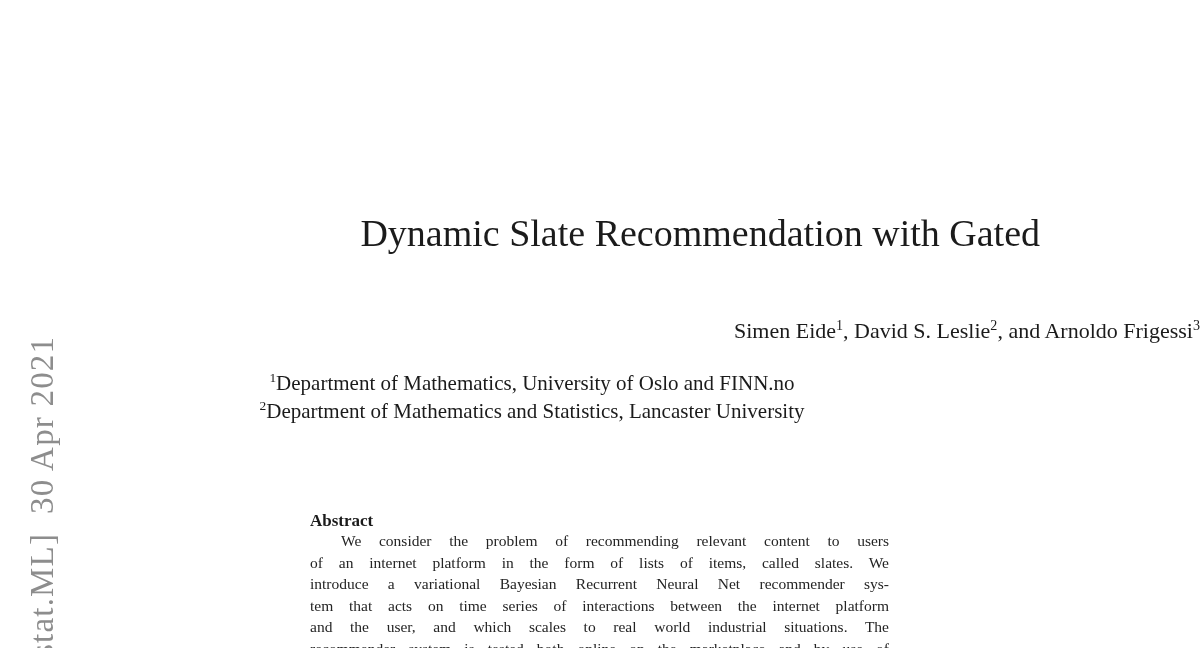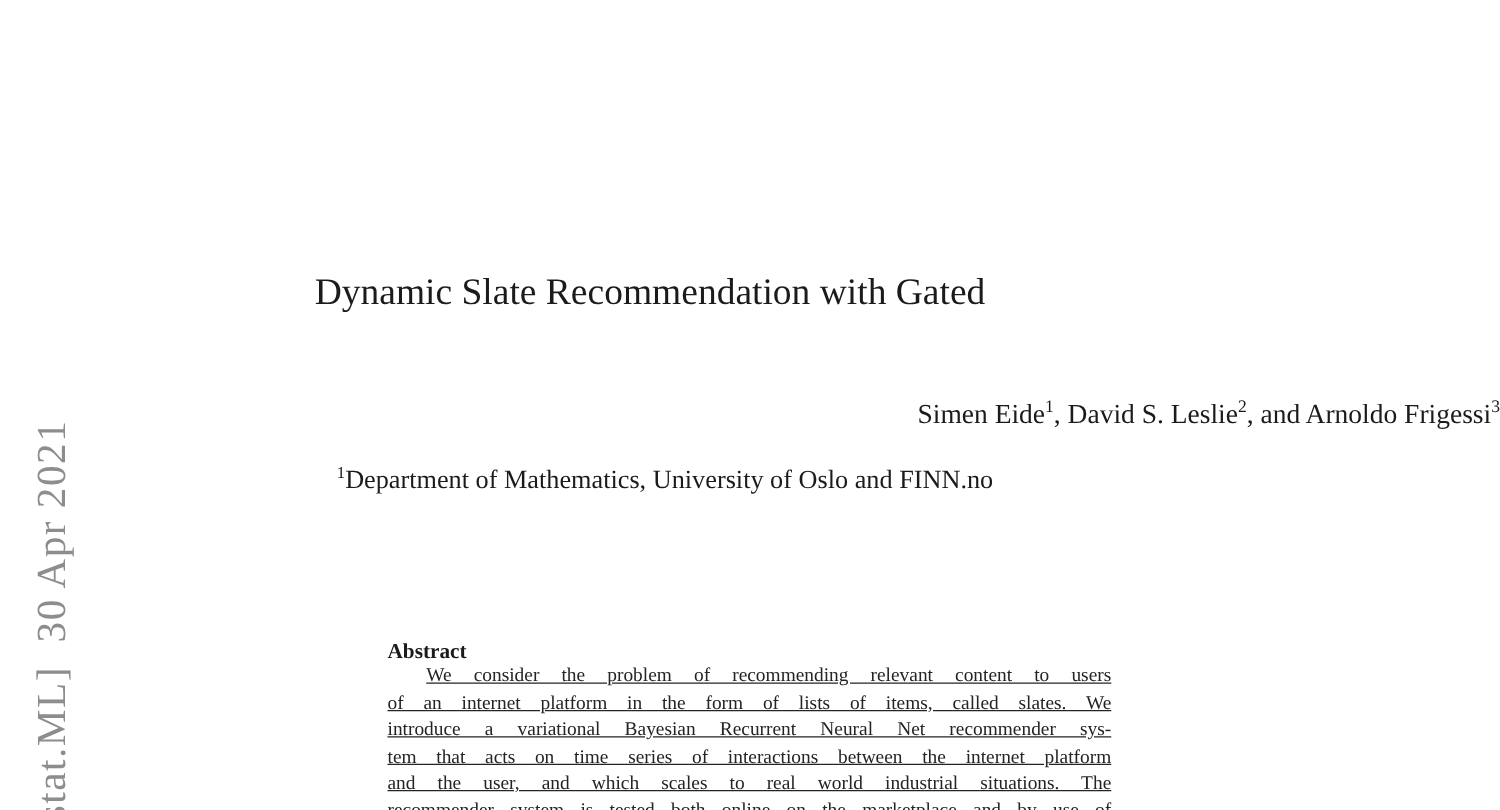--- a/index.html
+++ b/index.html
@@ -25,22 +25,22 @@
     font-size: 33px;
     letter-spacing: 1.2px;
     color: #8d8d8d;
     white-space: pre;
   }
   .title-block {
     position: absolute;
     top: 212px;
     left: 0;
     width: 1040px;
-    text-align: center;
-    font-size: 30px;
+    text-align: right;
+    font-size: 38px;
     line-height: 43px;
     color: #1b1b1b;
   }
   .authors-line {
     position: absolute;
     top: 318px;
     left: 0;
     width: 1200px;
     text-align: right;
     font-size: 22px;
@@ -74,41 +74,41 @@
     top: 530px;
     left: 310px;
     width: 579px;
     font-size: 15.5px;
     line-height: 21.5px;
     color: #242424;
   }
   .abs-line {
     text-align: justify;
     text-align-last: justify;
-    text-decoration: underline;
   }
   .abs-line.indent {
     padding-left: 31px;
   }
 </style>
 </head>
 <body>
 
 <div class="page">
 
   <div class="watermark">stat.ML]  30 Apr 2021</div>
 
   <div class="title-block">
     <div>Dynamic Slate Recommendation with Gated</div>
   </div>
 
   <div class="authors-line"><span><span>Simen Eide</span><sup>1</sup><span>, </span></span><span><span>David S. Leslie</span><sup>2</sup><span>, and </span></span><span><span>Arnoldo Frigessi</span><sup>3</sup></span></div>
 
   <div class="affiliations-block">
     <div><sup>1</sup><span>Department of Mathematics, University of Oslo and FINN.no</span></div>
+    <div><sup>2</sup><span>Department of Mathematics and Statistics, Lancaster University</span></div>
   </div>
 
   <div class="abstract-heading">Abstract</div>
 
   <div class="abstract-body">
     <div class="abs-line indent">We consider the problem of recommending relevant content to users</div>
     <div class="abs-line">of an internet platform in the form of lists of items, called slates. We</div>
     <div class="abs-line">introduce a variational Bayesian Recurrent Neural Net recommender sys-</div>
     <div class="abs-line">tem that acts on time series of interactions between the internet platform</div>
     <div class="abs-line">and the user, and which scales to real world industrial situations. The</div>

